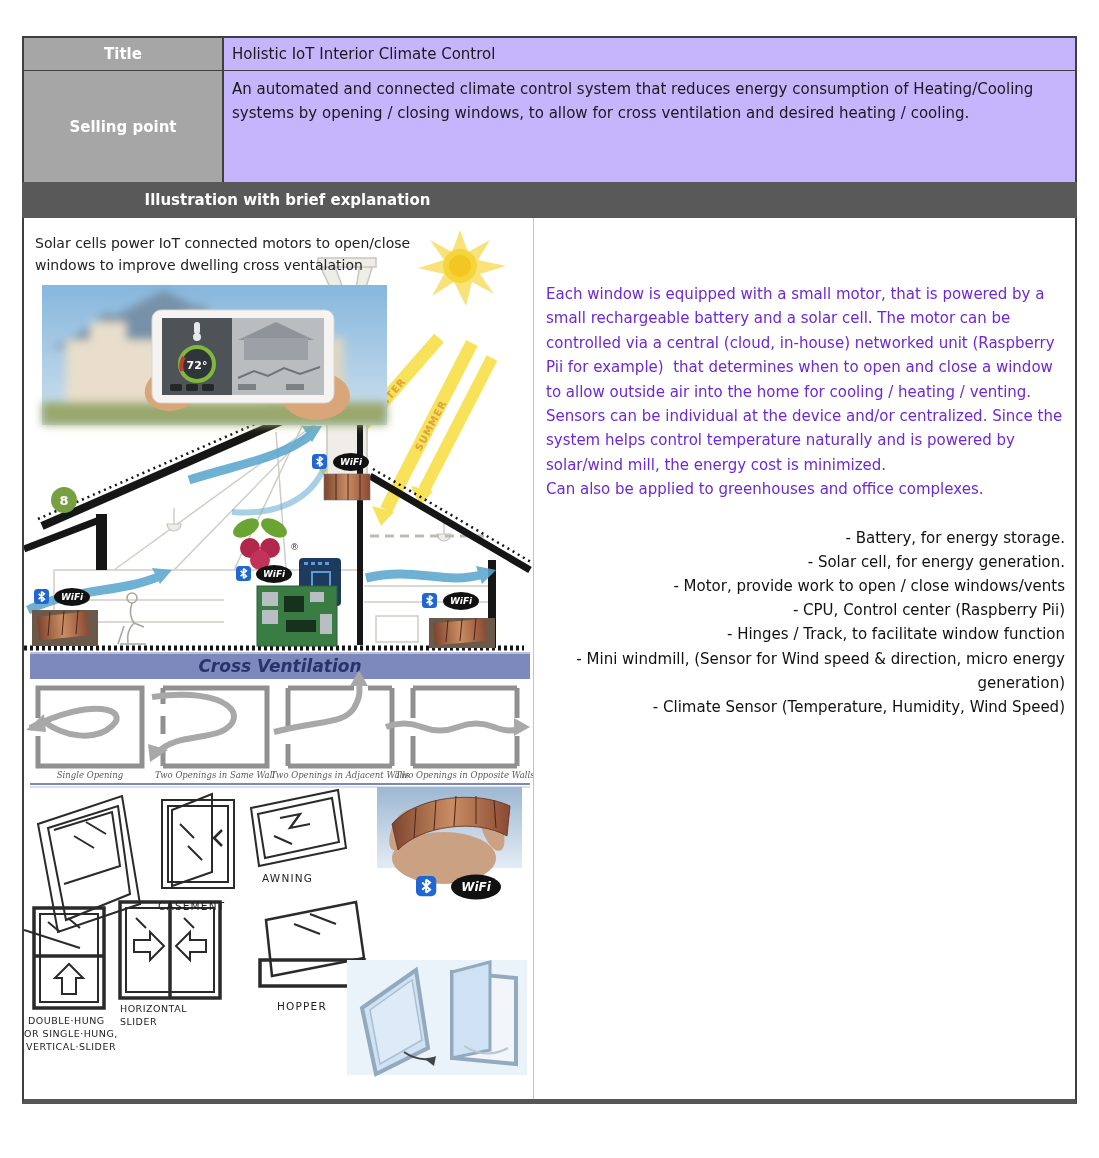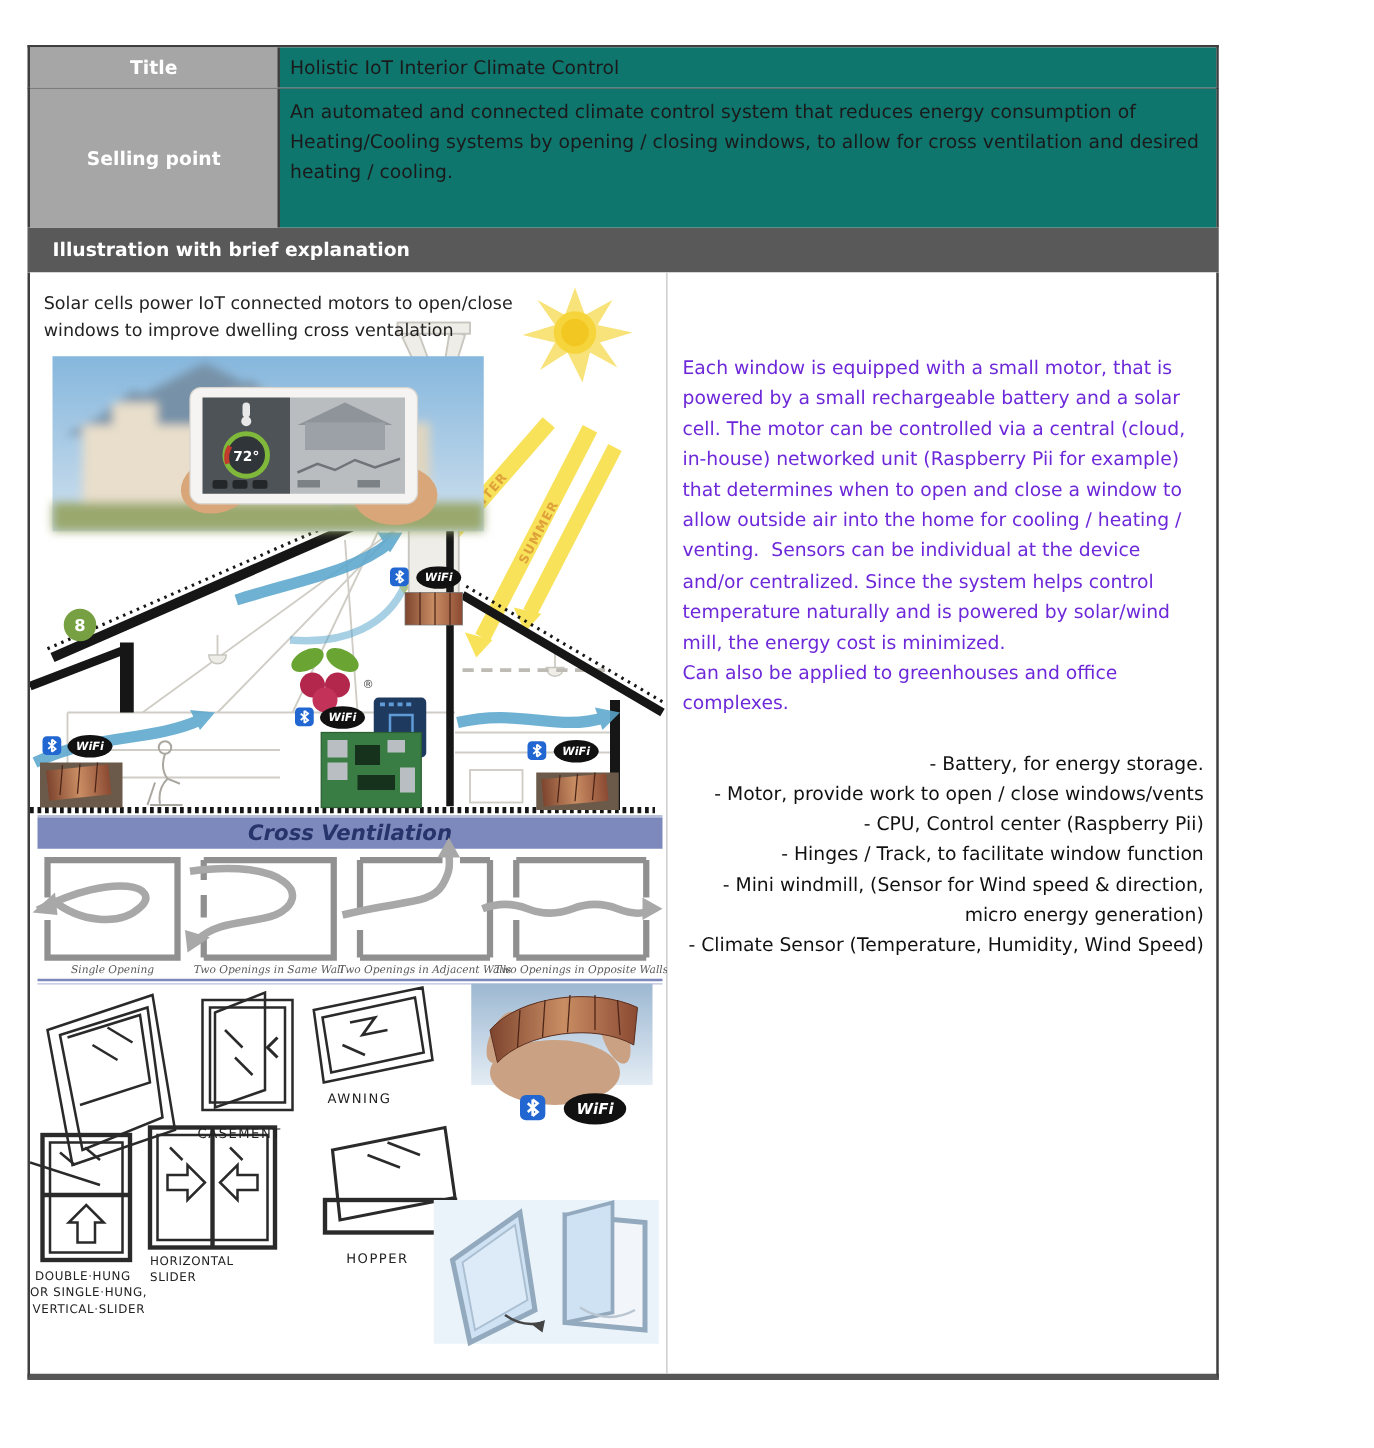--- a/index.html
+++ b/index.html
@@ -1,31 +1,31 @@
 <!DOCTYPE html>
 <html><head>
 <meta charset="utf-8">
 <style>
   html,body{margin:0;padding:0;background:#ffffff;}
   .sheet{position:relative;width:1099px;height:1158px;background:#fff;
          font-family:"DejaVu Sans","Liberation Sans",sans-serif;color:#1a1a1a;}
-  .doc{position:absolute;left:22px;top:36px;width:953px;}
+  .doc{position:absolute;left:22px;top:36px;width:1055px;}
   .row{display:flex;border:2px solid #3f3f3f;border-bottom:none;box-sizing:border-box;}
   .row.selling{border-top:1.5px solid #3f3f3f;}
   .cell{box-sizing:border-box;}
   .label-cell{width:200px;background:#a6a6a6;color:#fff;font-weight:bold;font-size:15px;
               display:flex;align-items:center;justify-content:center;text-align:center;
               border-right:2px solid #3f3f3f;}
-  .value-cell{flex:1;background:#0f766e;font-size:15px;padding:6px 10px 4px 8px;line-height:24px;}
+  .value-cell{flex:1;background:#c4b5fd;font-size:15px;padding:6px 10px 4px 8px;line-height:24px;}
   .title-row{height:34px;}
   .title-row .value-cell{padding-top:4px;}
   .selling-row{height:112px;}
   .band{display:flex;height:36px;background:#595959;color:#fff;font-weight:bold;font-size:15px;
         align-items:center;box-sizing:border-box;}
-  .band-left{width:511px;padding-left:20px;box-sizing:border-box;}
+  .band-left{width:511px;padding-left:20px;box-sizing:border-box;text-align:center;}
   .band-right{flex:1;padding-left:12px;}
   .content{display:flex;height:886px;border-left:2px solid #3f3f3f;border-right:2px solid #3f3f3f;
            border-bottom:5px solid #565656;box-sizing:border-box;background:#fff;}
   .col-left{width:510px;position:relative;border-right:1px solid #c4c4c4;box-sizing:border-box;overflow:hidden;}
   .col-right{flex:1;padding:64px 10px 0 12px;box-sizing:border-box;}
   .caption{position:absolute;left:11px;top:14px;z-index:3;font-size:14px;line-height:22px;
            color:#222;white-space:pre-line;width:420px;}
   .illu-svg{position:absolute;left:0;top:0;z-index:1;}
   .detail-par{font-size:15px;line-height:24.4px;white-space:pre-wrap;color:#6d28d9;}
   .detail-list{margin-top:24px;font-size:15px;line-height:24.2px;color:#111;text-align:right;}
@@ -425,20 +425,21 @@
             <path d="M440,828 q 22,14 44,2" stroke="#b9c6d2" stroke-width="2" fill="none"></path>
           </g>
         </svg>
       </div>
 
       <div class="col-right">
         <div class="detail-par">Each window is equipped with a small motor, that is powered by a small rechargeable battery and a solar cell. The motor can be controlled via a central (cloud, in-house) networked unit (Raspberry Pii for example)  that determines when to open and close a window to allow outside air into the home for cooling / heating / venting.  Sensors can be individual at the device and/or centralized. Since the system helps control temperature naturally and is powered by solar/wind mill, the energy cost is minimized.
 Can also be applied to greenhouses and office complexes.</div>
         <div class="detail-list">
           <div>- Battery, for energy storage.</div>
+          <div>- Solar cell, for energy generation.</div>
           <div>- Motor, provide work to open / close windows/vents</div>
           <div>- CPU, Control center (Raspberry Pii)</div>
           <div>- Hinges / Track, to facilitate window function</div>
           <div>- Mini windmill, (Sensor for Wind speed &amp; direction, micro energy generation)</div>
           <div>- Climate Sensor (Temperature, Humidity, Wind Speed)</div>
         </div>
       </div>
 
     </div>
   </div>

